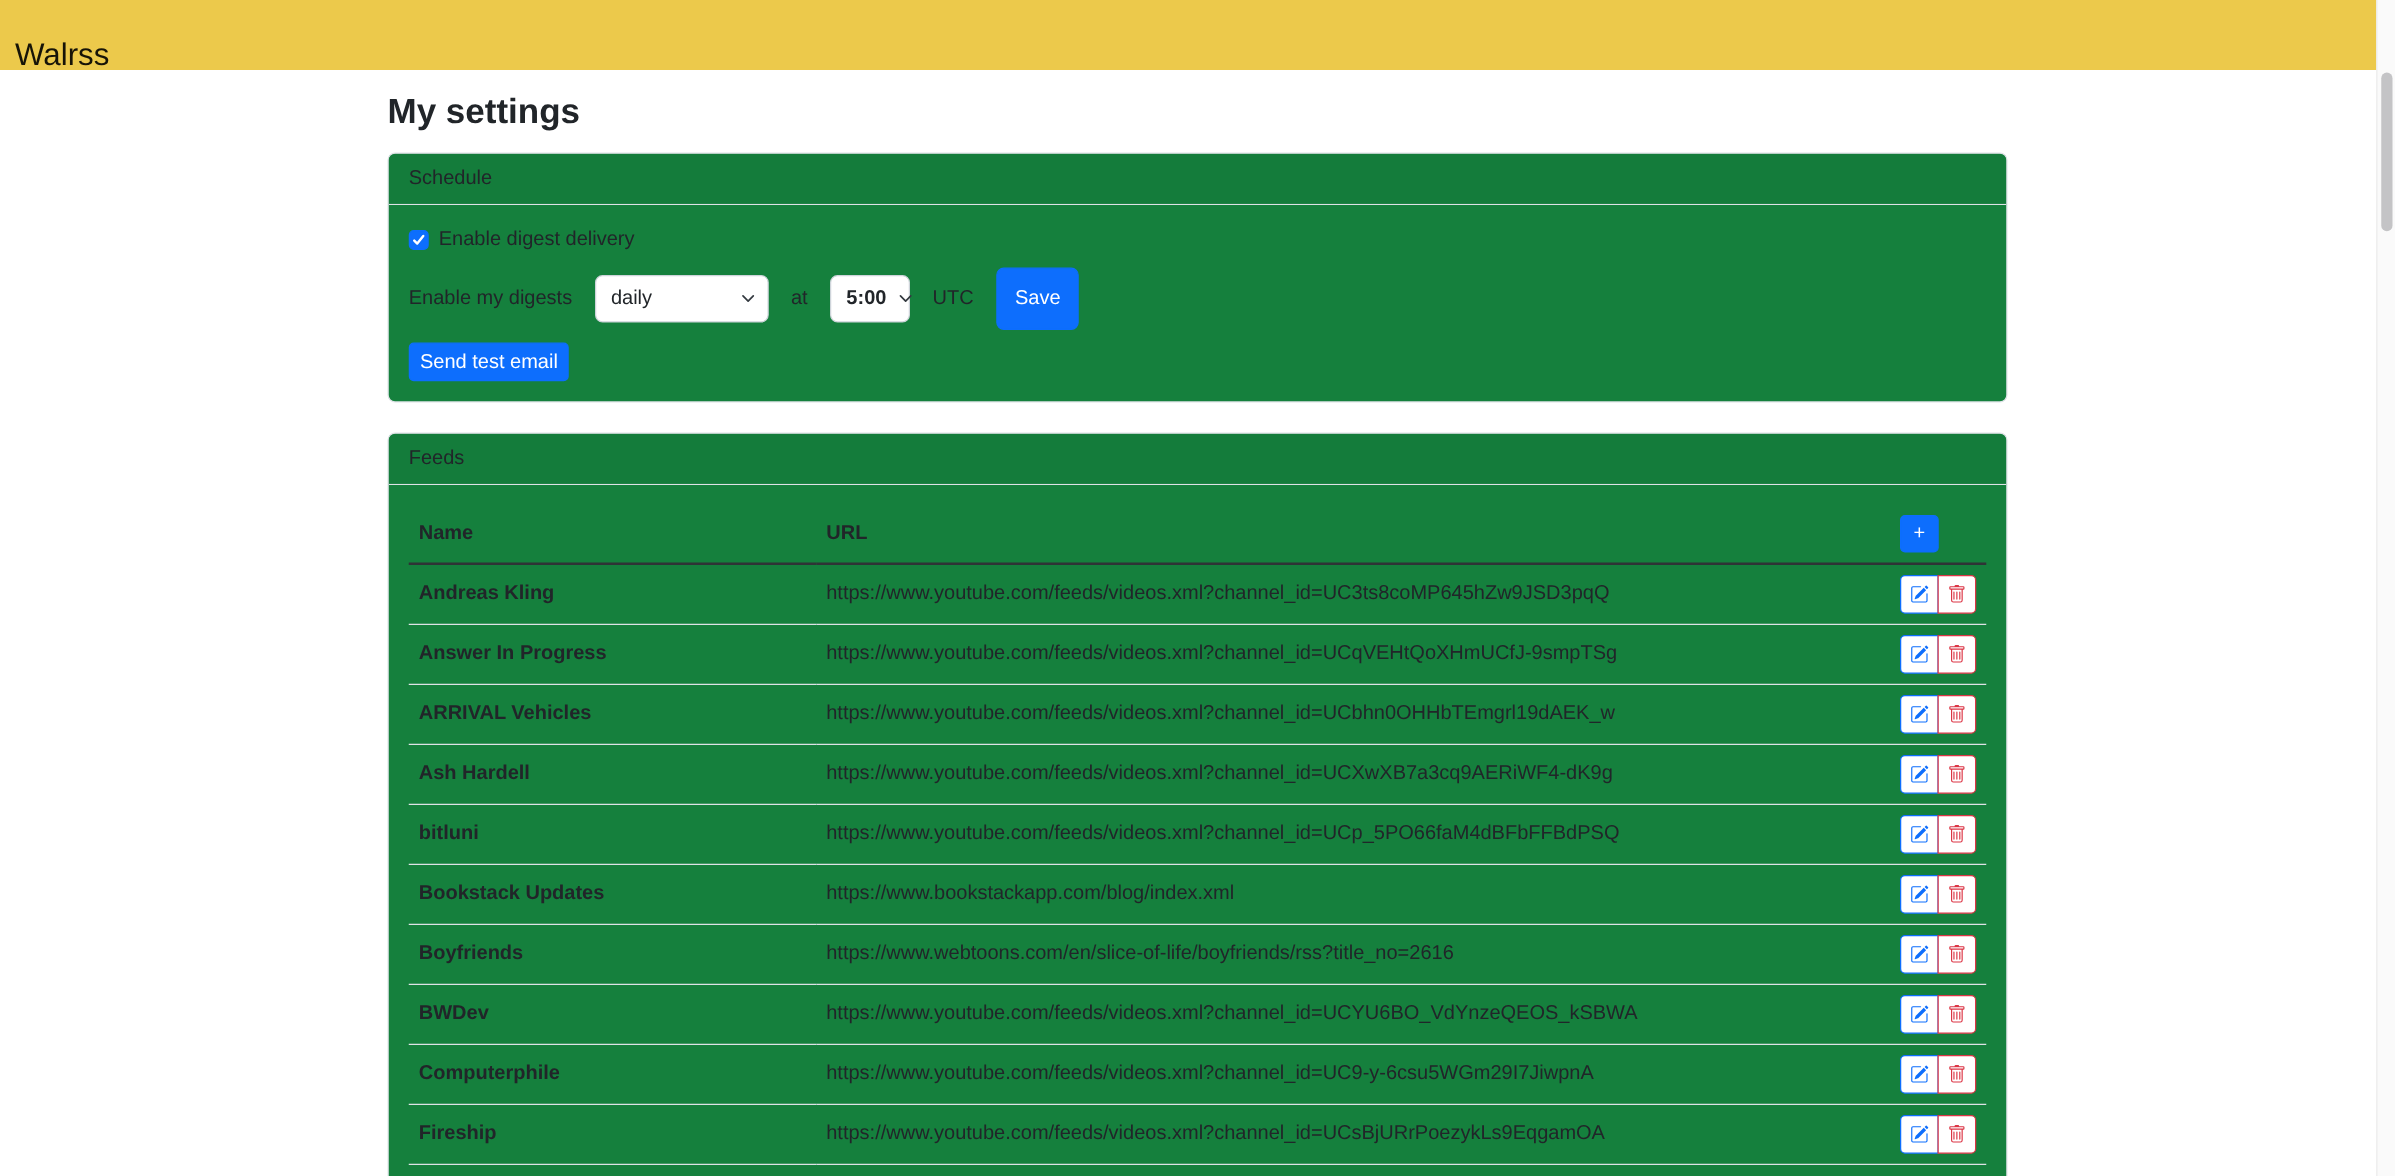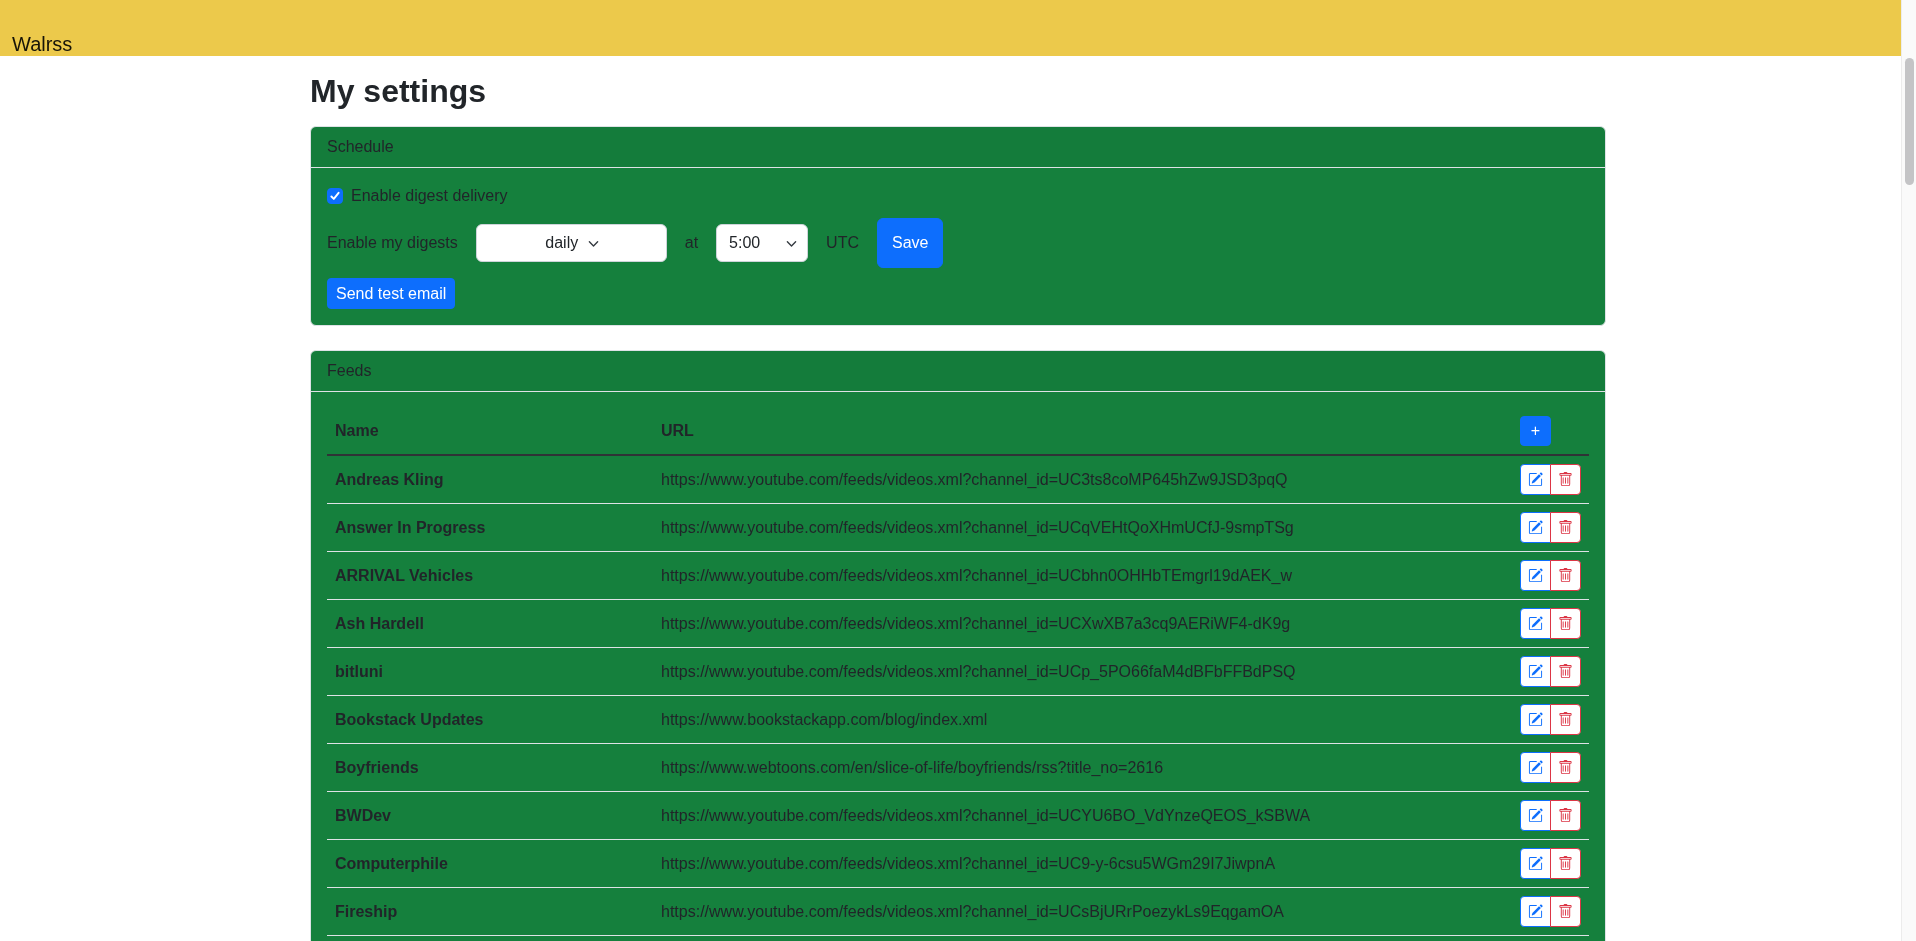--- a/index.html
+++ b/index.html
@@ -12,25 +12,25 @@
     position: relative;
   }
 
   
   .navbar {
     height: 56px; width: 100%;
     background: #ecc94b;
     display: flex; align-items: center;
     padding: 0 12px;
   }
-  .navbar-brand { font-size: 20px; color: rgba(0,0,0,.9); text-decoration: none; cursor: pointer; margin-top: 32px; }
+  .navbar-brand { font-size: 25px; color: rgba(0,0,0,.9); text-decoration: none; cursor: pointer; margin-top: 32px; }
 
   
   .container { width: 1320px; margin: 0 auto; padding: 0 12px; }
-  h1.page-title { font-size: 32px; line-height: 1.2; font-weight: 600; margin: 16px 0; }
+  h1.page-title { font-size: 28px; line-height: 1.2; font-weight: 600; margin: 16px 0; }
 
   
   .card {
     border: 1px solid #dee2e6; border-radius: 6px;
     background: #15803d; margin-bottom: 24px;
   }
   .card-header {
     padding: 8px 16px; line-height: 24px;
     background: rgba(0,0,0,.03);
     border-bottom: 1px solid #dee2e6;
@@ -48,22 +48,22 @@
   }
   .checkbox svg { display: block; }
   .controls-row { display: flex; align-items: center; gap: 18px; margin-bottom: 10px; }
   .select {
     height: 38px; background: #fff;
     border: 1px solid #ced4da; border-radius: 6px;
     display: inline-flex; align-items: center; justify-content: space-between;
     padding: 0 10px 0 12px; cursor: pointer;
   }
   .select .chev { margin-left: 10px; display: flex; }
-  .select-frequency { width: 191px; justify-content: center; }
-  .select-time { width: 92px; }
+  .select-frequency { width: 139px; }
+  .select-time { width: 64px; font-weight: bold; }
 
   .btn {
     display: inline-flex; align-items: center; justify-content: center;
     border: 1px solid transparent; border-radius: 6px;
     font-family: inherit; cursor: pointer; line-height: 24px;
   }
   .btn-primary { background: #0d6efd; border-color: #0d6efd; color: #fff; }
   .btn-save { padding: 6px 14px; font-size: 16px; height: 50px; }
   .btn-sm { padding: 4px 8px; font-size: 16px; line-height: 21px; border-radius: 4px; }
   .btn-icon {

